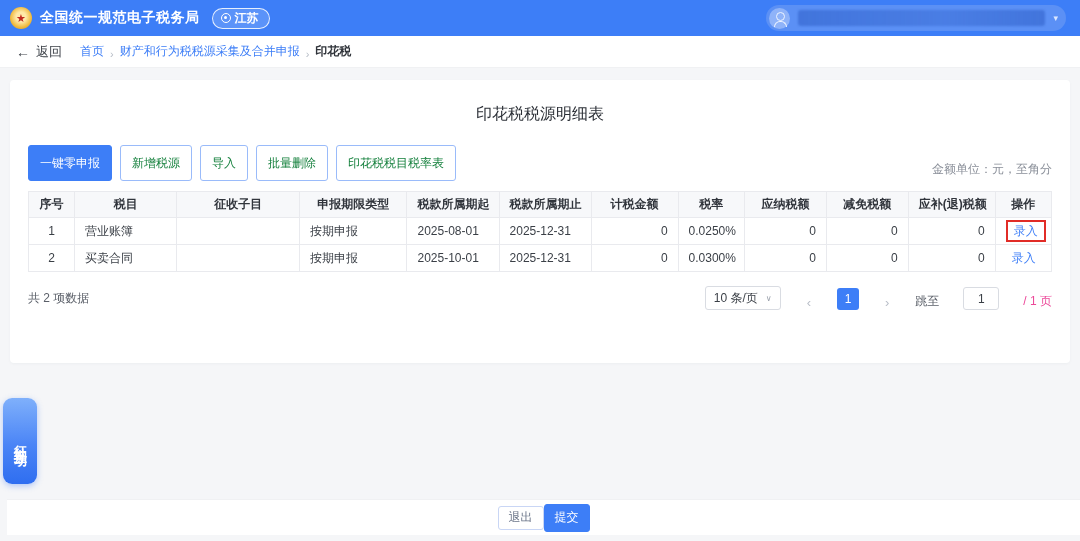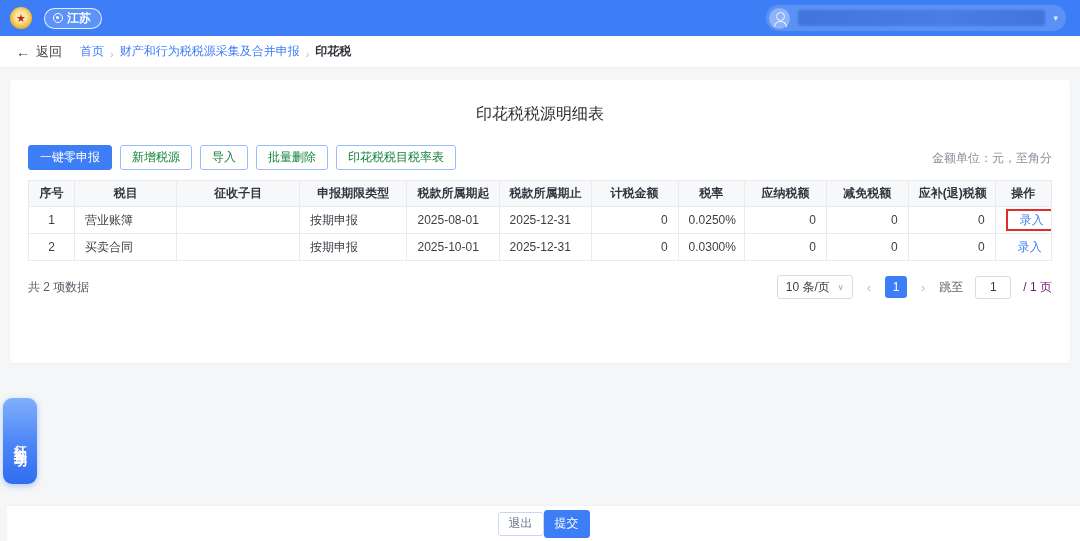--- a/index.html
+++ b/index.html
@@ -75,82 +75,83 @@
     position: absolute; top: 12px; left: 10px; right: 10px; height: 283px;
     background: #fff; border-radius: 4px; box-shadow: 0 1px 3px rgba(20,40,80,.04);
     padding: 0 18px;
   }
   .page-title { text-align: center; font-size: 16px; font-weight: normal; color: #2b2f36;
     padding: 24px 0 2px; }
 
   .toolbar { display: flex; align-items: flex-end; justify-content: space-between;
     margin-top: 18px; }
   .btn-group { display: flex; gap: 8px; }
-  .btn { height: 25px; border-radius: 3px; font-size: 12px; padding: 0 11px; cursor: pointer;
+  .btn { height: 36px; border-radius: 3px; font-size: 12px; padding: 0 11px; cursor: pointer;
     font-family: inherit; }
   .btn-primary { background: #3d7ef7; border: 1px solid #3d7ef7; color: #fff; }
   .btn-outline { background: #fff; border: 1px solid #9abbfa; color: #15803d; }
   .unit-note { font-size: 12px; color: #8a8f99; padding-bottom: 3px; }
 
   
   table { width: 100%; border-collapse: collapse; table-layout: fixed; margin-top: 10px;
     font-size: 12px; }
   th, td { border: 1px solid #e9eaee; height: 27px; padding: 0 10px; overflow: hidden;
     white-space: nowrap; }
   thead th { background: #f7f8fa; font-weight: bold; color: #31353c; text-align: center;
     height: 26px; }
   td { color: #3a3f46; }
   .al { text-align: left; } .ac { text-align: center; } .ar { text-align: right; }
-  .op-link { color: #3d7ef7; text-decoration: none; cursor: pointer; padding: 2px 12px; }
+  .op-link { color: #3d7ef7; text-decoration: none; cursor: pointer; padding: 2px 6px; }
   .op-link.hl { border: 2px solid #e12c27; }
 
   
   .table-footer { display: flex; align-items: center; justify-content: space-between;
     margin-top: 14px; font-size: 12px; color: #5a5f68; }
-  .pager { display: flex; align-items: center; gap: 12px; }
+  .pager { display: flex; align-items: flex-end; gap: 24px; }
   .size-select { display: inline-flex; align-items: center; gap: 8px; border: 1px solid #d9dce2;
     border-radius: 3px; height: 24px; padding: 0 8px; background: #fff; color: #3a3f46;
     cursor: pointer; }
   .select-caret { font-size: 8px; color: #9aa0ab; }
   .pg-btn { color: #b8bdc7; font-size: 13px; cursor: pointer; padding: 0 2px; }
   .pg-current { width: 22px; height: 22px; background: #3d7ef7; color: #fff; border-radius: 3px;
     display: inline-flex; align-items: center; justify-content: center; cursor: pointer; }
   .jump-label { color: #5a5f68; }
   .jump-input { width: 36px; height: 23px; border: 1px solid #d9dce2; border-radius: 3px;
     text-align: center; font-size: 12px; color: #3a3f46; font-family: inherit; }
-  .jump-suffix { color: #701a75; }
+  .jump-suffix { color: #ec4899; }
 
   
   .side-tab {
     position: absolute; left: 3px; top: 398px; width: 34px; height: 86px;
     background: linear-gradient(180deg, #7fb0fb 0%, #4a84f6 55%, #2f6ef0 100%);
     border-radius: 9px; color: #fff; font-size: 13px; font-weight: bold;
     writing-mode: vertical-lr; text-orientation: upright; letter-spacing: 3px;
     display: flex; align-items: center; justify-content: center;
     box-shadow: 0 2px 6px rgba(47,110,240,.35); cursor: pointer;
   }
 
   
   .footer-bar {
-    position: absolute; left: 0; right: 0; bottom: 0; height: 36px; background: #fff;
+    position: absolute; left: 0; right: 0; bottom: 6px; height: 36px; background: #fff;
     display: flex; align-items: center; justify-content: center; 
     border-top: 1px solid #f0f1f3;
     margin-left: 7px;
   }
   .btn-exit { height: 24px; padding: 0 10px; background: #fff; border: 1px solid #c9d6f5;
     color: #6a7488; border-radius: 3px; font-size: 12px; cursor: pointer; font-family: inherit; }
   .btn-submit { height: 28px; padding: 0 10px; background: #3d7ef7; border: 1px solid #3d7ef7;
     color: #fff; border-radius: 3px; font-size: 12px; cursor: pointer; font-family: inherit; }
 </style>
 </head>
 <body>
 
 <header class="topbar">
   <div class="brand">
     <span class="emblem">★</span>
+    <span class="app-title">全国统一规范电子税务局</span>
     <span class="loc-pill">
       <span class="loc-dot"></span>
       <span>江苏</span>
     </span>
   </div>
   <div class="user-pill">
     <span class="avatar"></span>
     <span class="redacted"></span>
     <span class="user-caret">▾</span>
   </div>

